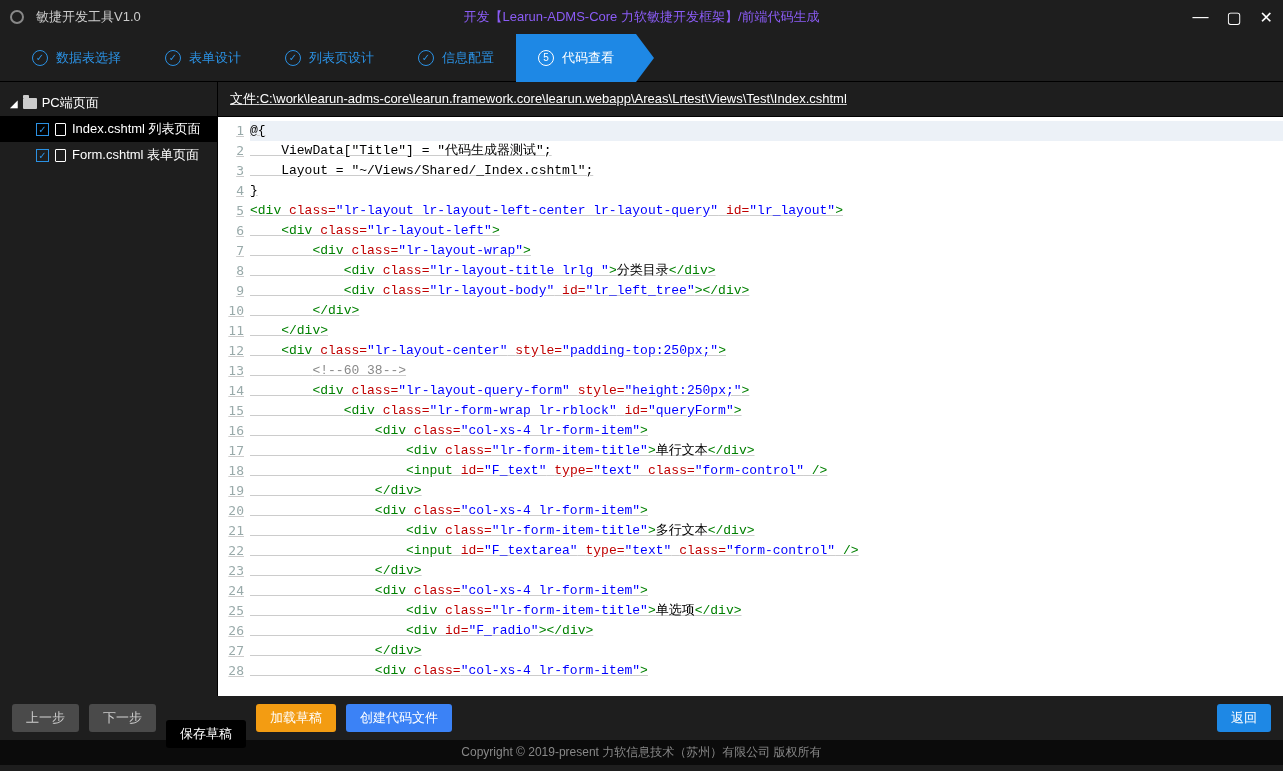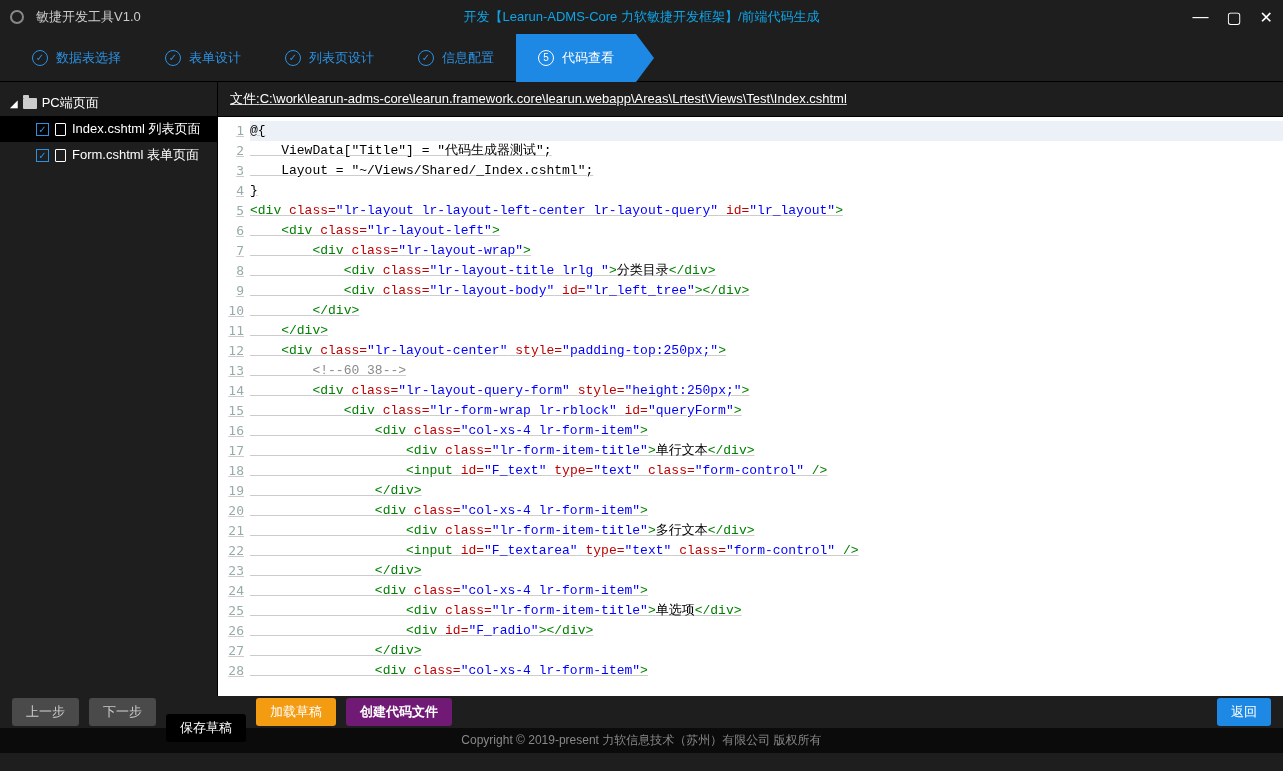--- a/index.html
+++ b/index.html
@@ -1,19 +1,19 @@
 <!DOCTYPE html>
 <html><head>
 <meta charset="utf-8">
 <style>
 * { margin: 0; padding: 0; box-sizing: border-box; }
 body { font-family: "Microsoft YaHei", Arial, sans-serif; font-size: 13px; background: #1e1e1e; color: #ccc; overflow: hidden; width: 1283px; height: 771px; }
 .titlebar { height: 34px; background: #1e1e1e; display: flex; align-items: center; padding: 0 10px; position: relative; }
 .titlebar .app-title { display: flex; align-items: center; gap: 12px; color: #ccc; font-size: 13px; }
-.titlebar .window-title { position: absolute; left: 50%; transform: translateX(-50%); color: #0ea5e9; font-size: 13px; }
+.titlebar .window-title { position: absolute; left: 50%; transform: translateX(-50%); color: #8b5cf6; font-size: 13px; }
 .titlebar .win-controls { margin-left: auto; display: flex; gap: 18px; }
 .titlebar .win-controls span { color: #fff; cursor: pointer; font-size: 16px; }
 .stepbar { height: 48px; background: #1e1e1e; border-bottom: 1px solid #000; display: flex; align-items: center; padding-left: 10px; }
 .step { display: flex; align-items: center; gap: 8px; padding: 0 22px; height: 48px; color: #2b91e3; position: relative; }
 .step .circ { width: 16px; height: 16px; border: 1.5px solid #2b91e3; border-radius: 50%; display: flex; align-items: center; justify-content: center; font-size: 10px; color: #2b91e3; }
 .step.active { background: #1E88E5; color: #fff; }
 .step.active .circ { border-color: #fff; color: #fff; }
 .step.active::after { content:""; position:absolute; right:-18px; top:0; border-top:24px solid transparent; border-bottom:24px solid transparent; border-left:18px solid #1E88E5; }
 .main { display: flex; height: 614px; }
 .sidebar { width: 218px; background: #1e1e1e; border-right: 1px solid #000; padding-top: 8px; }
@@ -27,26 +27,26 @@
 .editor { flex: 1; background: #fff; display: flex; overflow: auto; }
 .gutter { width: 32px; background: #fff; padding: 4px 6px 4px 0; text-align: right; color: #9aa; font-family: Consolas, monospace; font-size: 13px; line-height: 20px; }
 .code { flex: 1; padding: 4px 0; font-family: Consolas, "Courier New", monospace; font-size: 13px; line-height: 20px; color: #000; white-space: pre; }
 .code .line { height: 20px; }
 .code .line.hl { background: #ecf1f7; }
 .t-tag { color: #008000; }
 .t-attr { color: #c00000; }
 .t-val { color: #0000ff; }
 .t-txt { color: #000; }
 .t-cmt { color: #888; }
-.footer { height: 32px; background: #1e1e1e; display: flex; align-items: center; padding: 0 12px; gap: 10px; }
+.footer { height: 44px; background: #1e1e1e; display: flex; align-items: center; padding: 0 12px; gap: 10px; }
 .btn { height: 28px; padding: 0 14px; border: none; border-radius: 3px; font-size: 13px; cursor: pointer; color: #fff; }
 .btn.gray { background: #4a4a4a; color: #ccc; }
 .btn.blue { background: #000000; margin-top: 32px; }
 .btn.orange { background: #f39c12; }
-.btn.green { background: #701a75; font-weight: bold; }
+.btn.green { background: #3b82f6; }
 .btn.back { margin-left: auto; background: #1E88E5; }
 .copyright { height: 25px; background: #0b0b0b; display: flex; align-items: center; justify-content: center; color: #888; font-size: 12px; }
 .folder-icon { display:inline-block; width:14px;height:11px;background:#ccc;border-radius:1px;position:relative; }
 .folder-icon::before{content:"";position:absolute;top:-3px;left:0;width:6px;height:3px;background:#ccc;border-radius:1px 1px 0 0;}
 .file-icon { display:inline-block;width:11px;height:13px;border:1px solid #fff;border-radius:1px; }
 .gear-icon { display:inline-block;width:14px;height:14px;border:2px solid #888;border-radius:50%;position:relative; }
 </style>
 </head>
 <body>
 

